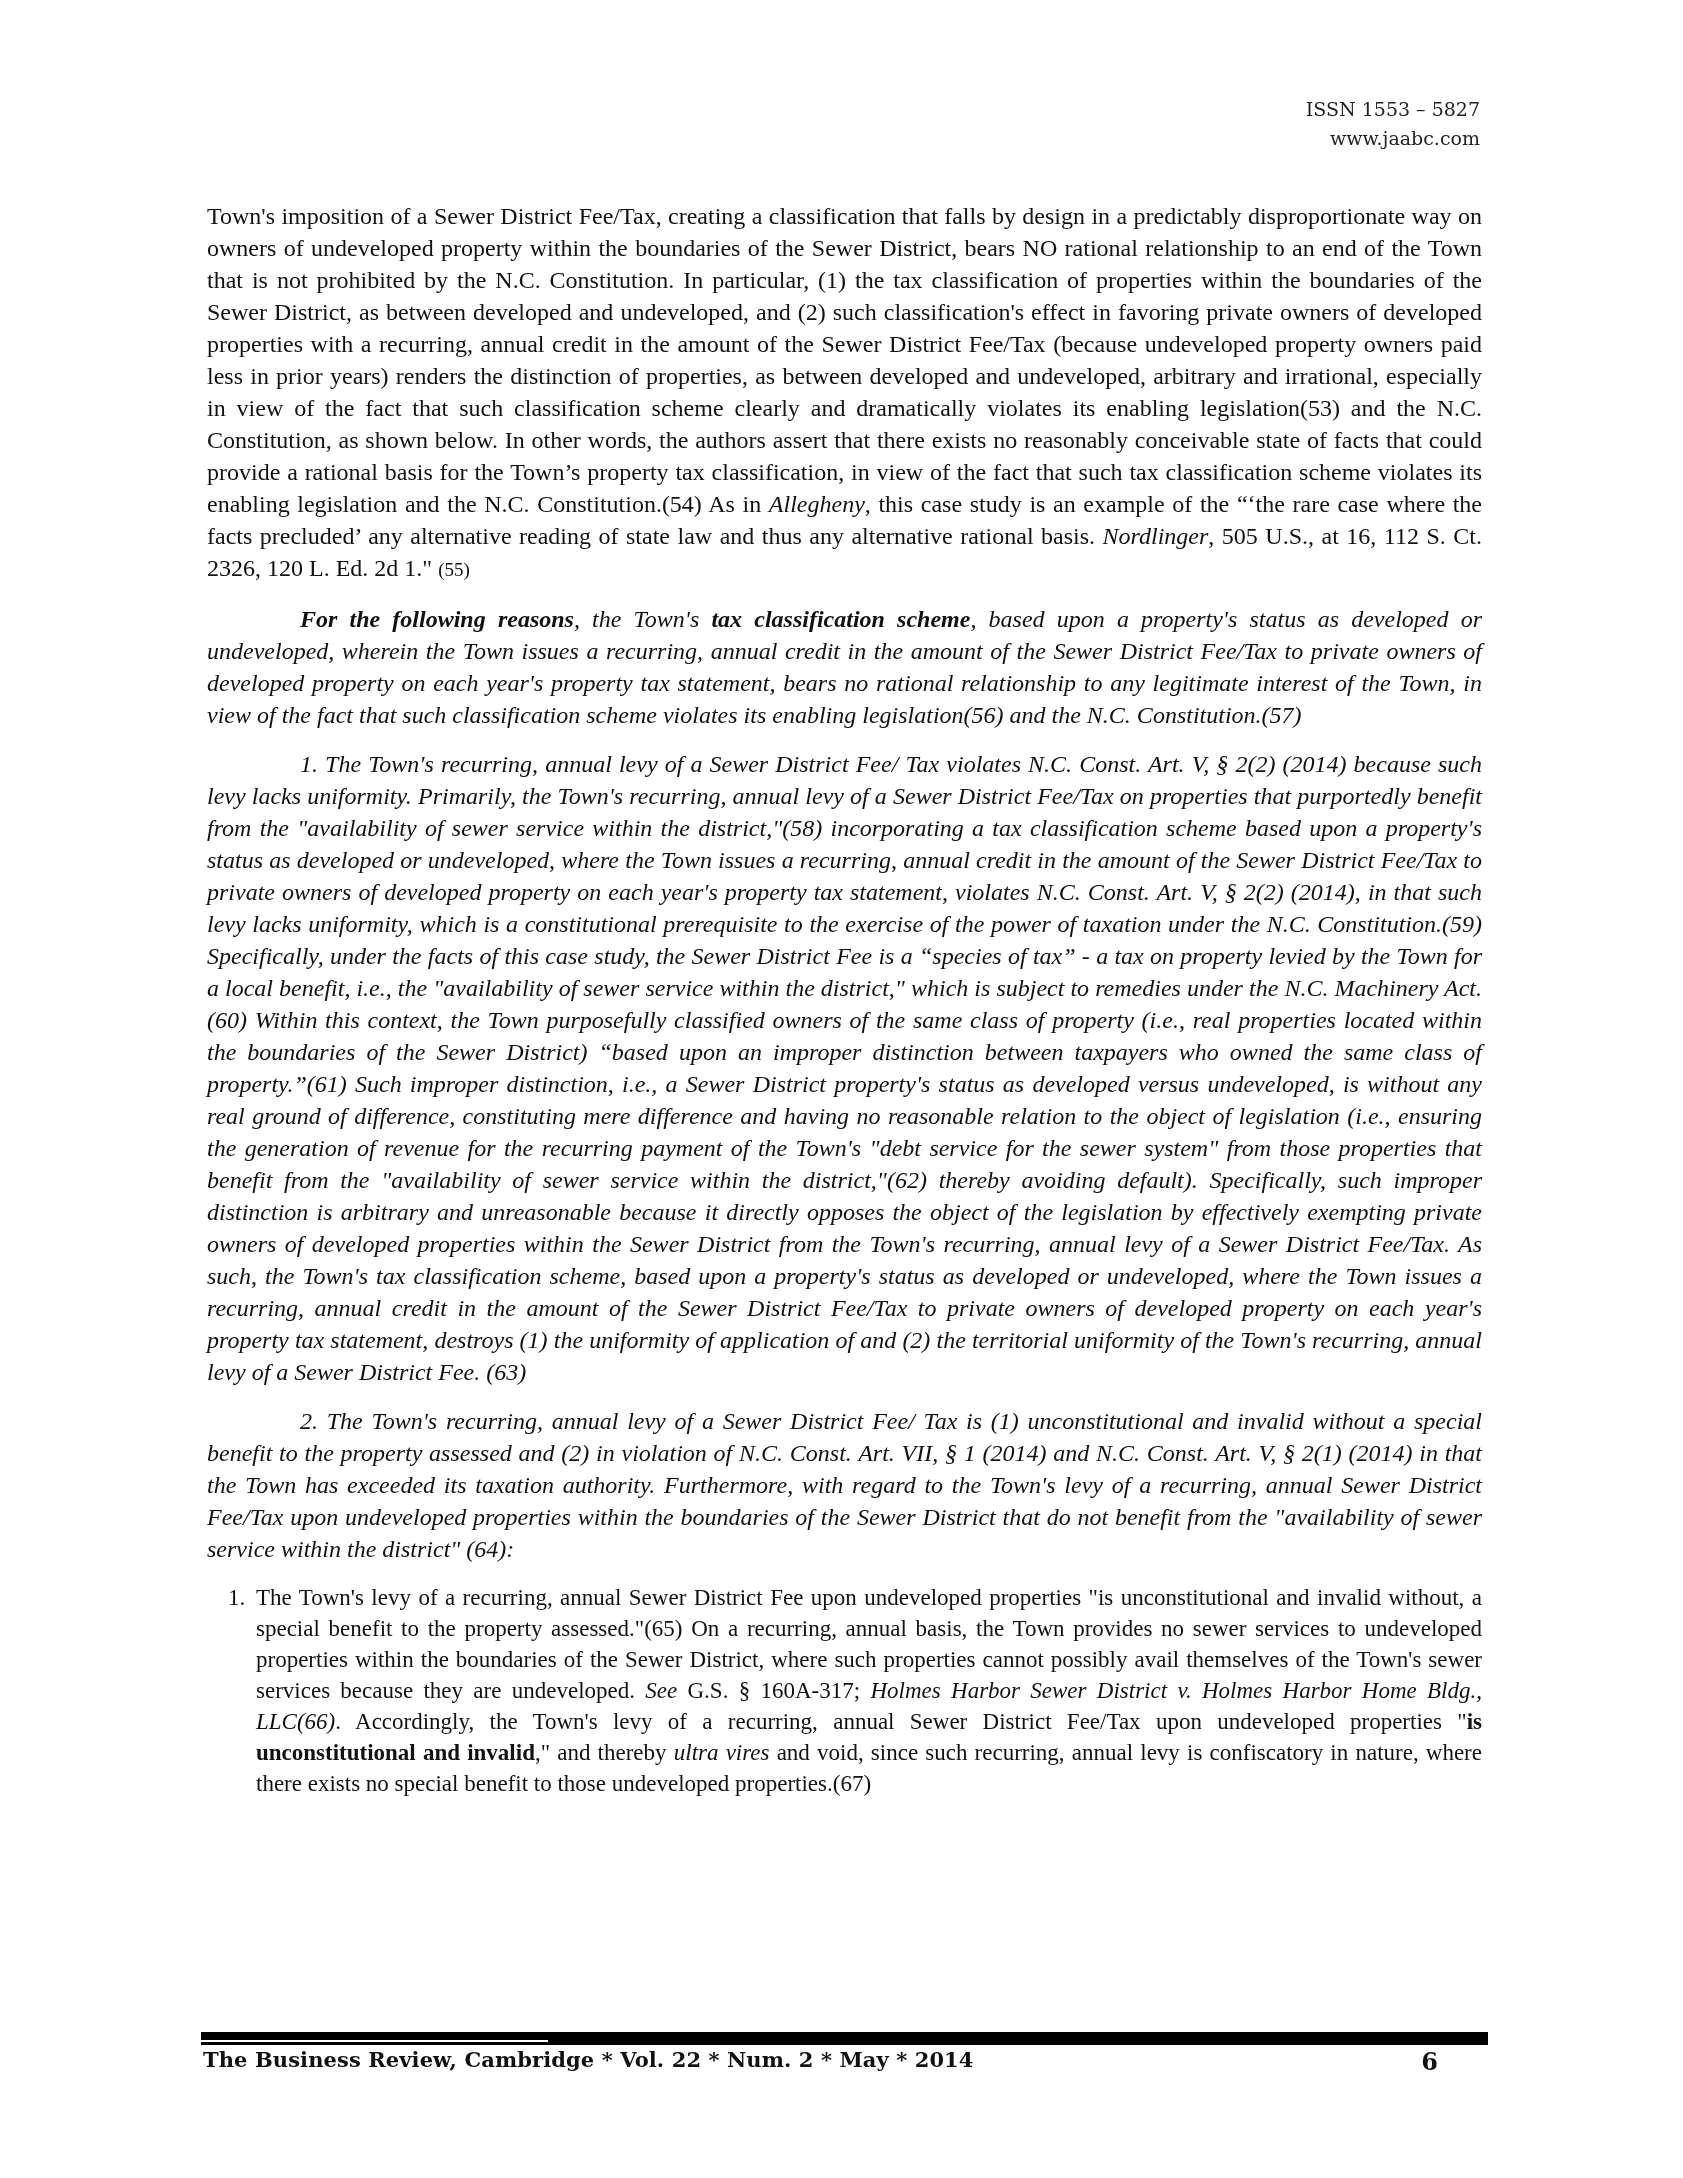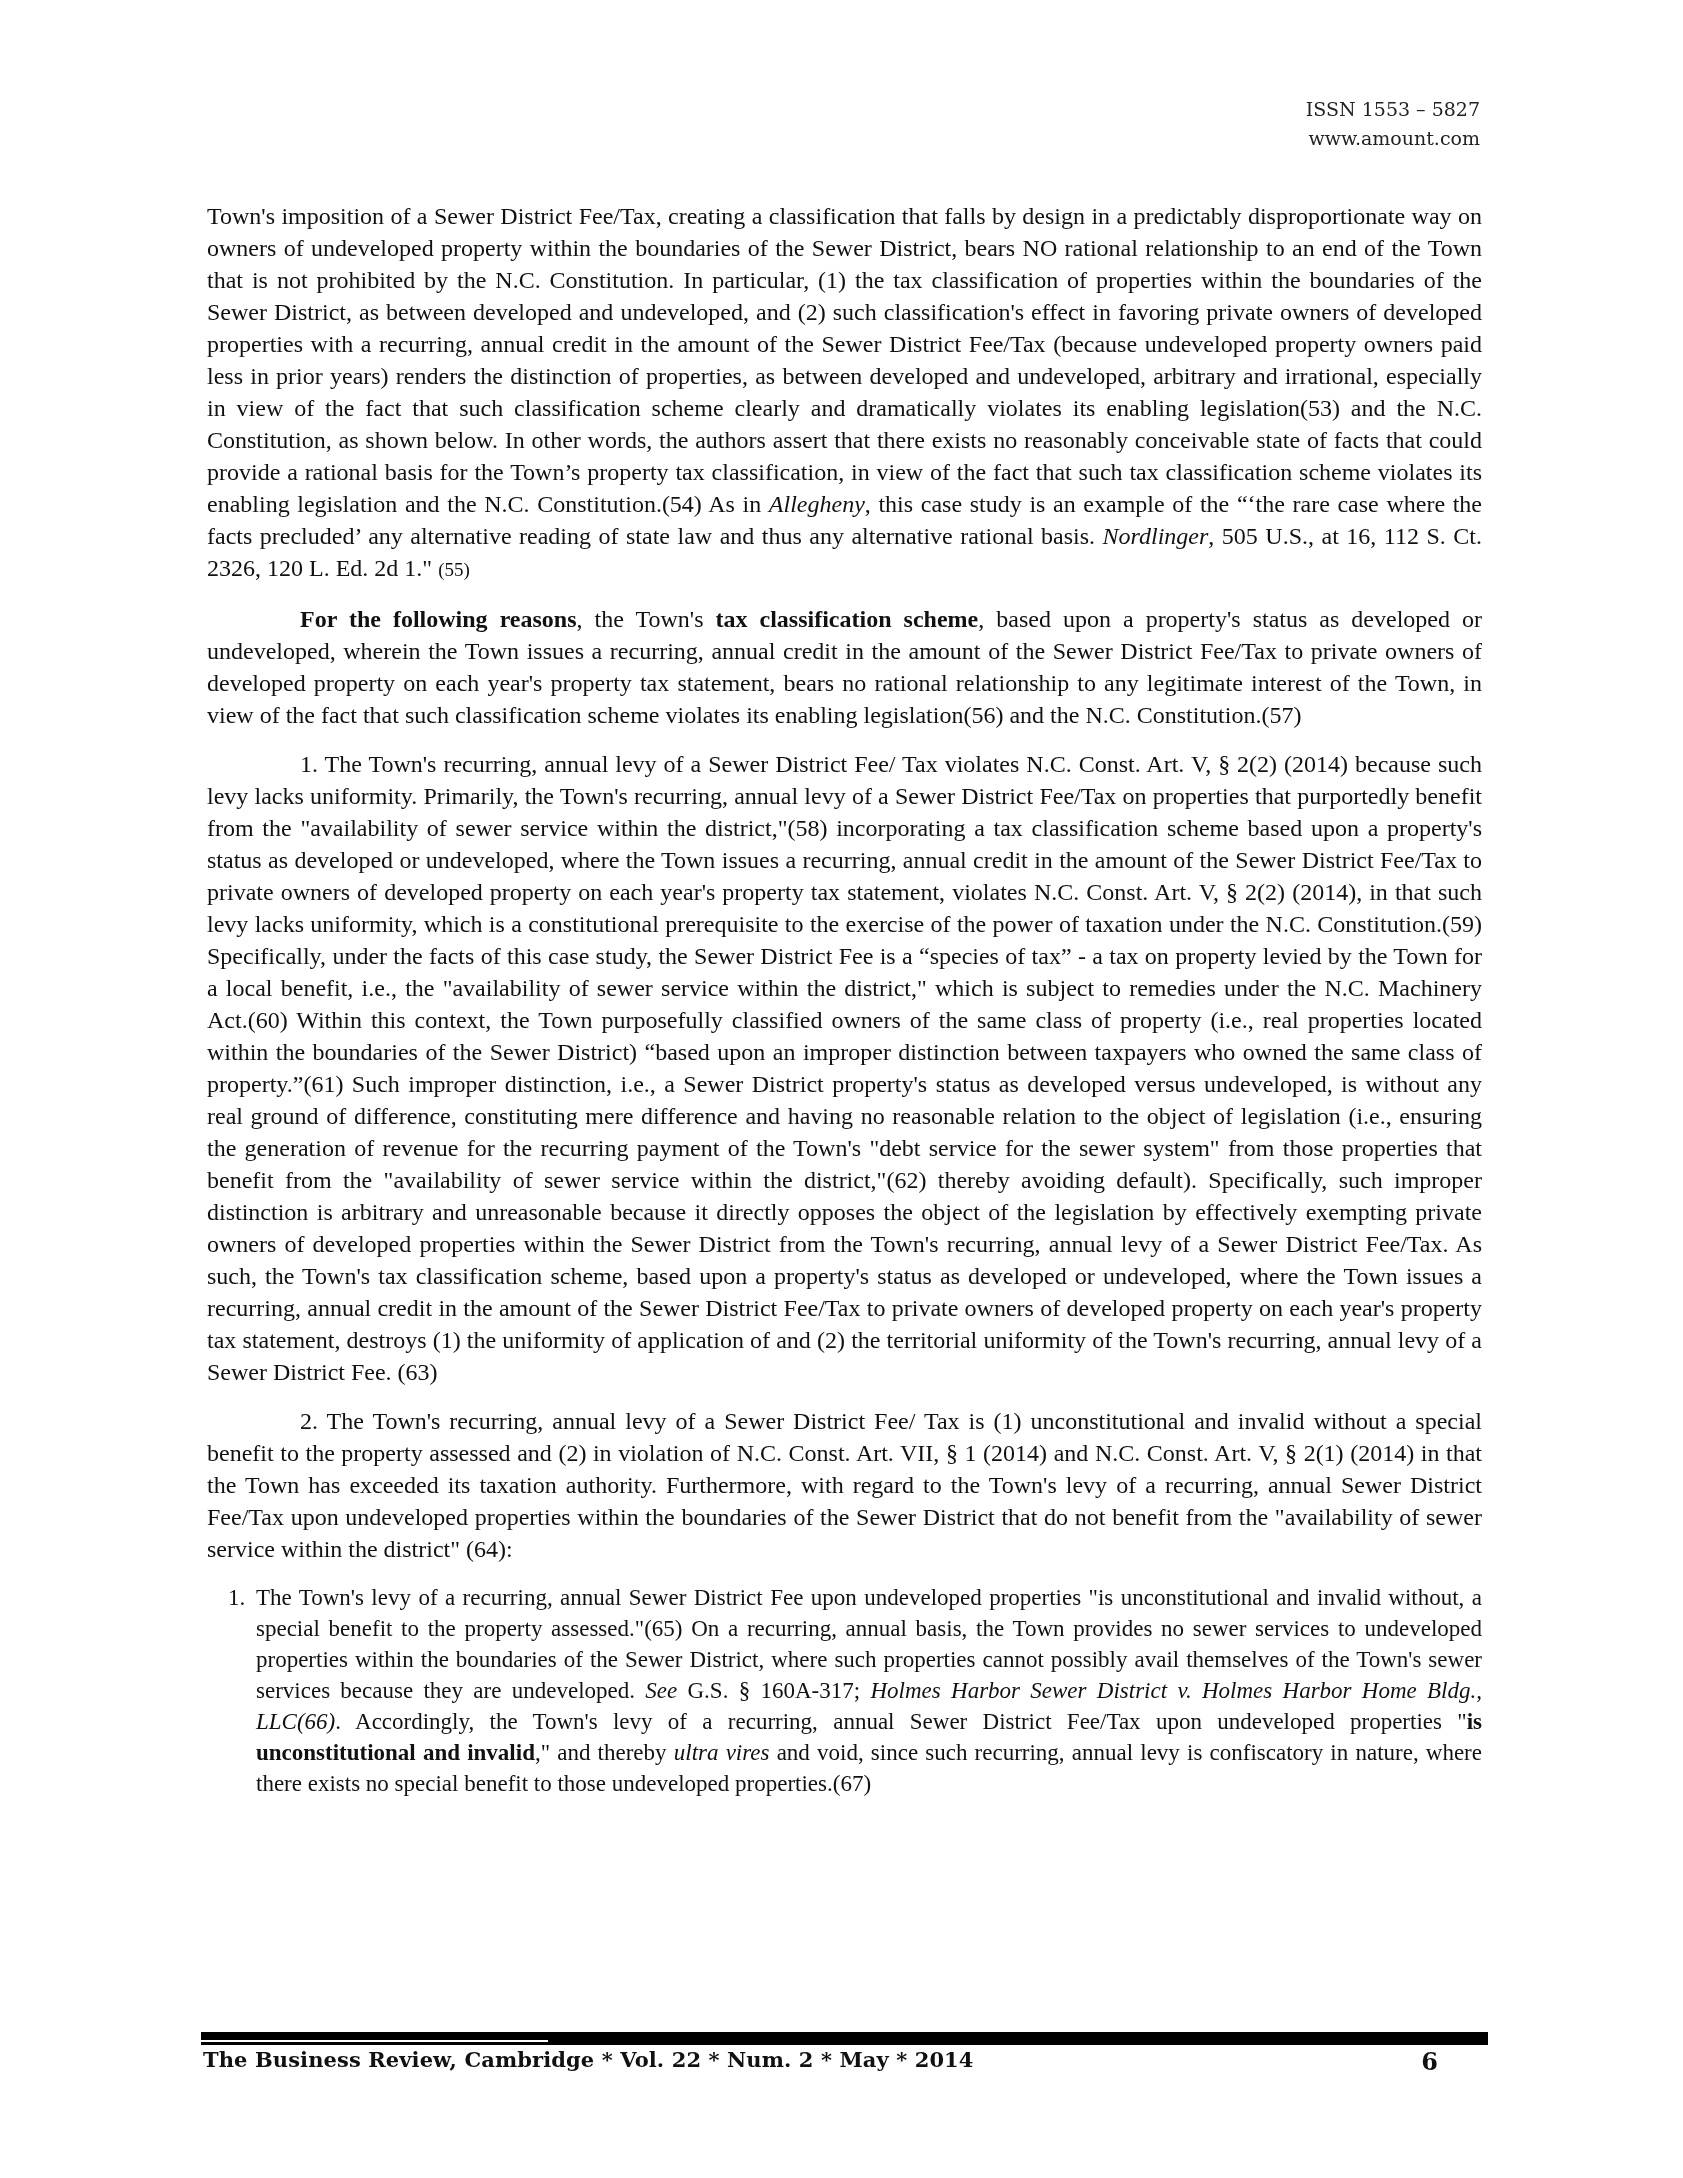--- a/index.html
+++ b/index.html
@@ -9,21 +9,21 @@
     position: absolute; right: 203px; top: 95px; text-align: right;
     font-family: "DejaVu Serif", "Liberation Serif", serif; font-size: 19px; line-height: 29px; color: #222;
   }
   .body-text {
     position: absolute; left: 203px; top: 196px; width: 1283px;
     font-family: "Liberation Serif", serif; font-size: 24px; line-height: 32px;
     text-align: justify; color: #111;
   }
   .body-text p { margin: 4px; }
   .gap { margin-top: 17px !important; }
-  .indent { text-indent: 93px; }
+  .indent { text-indent: 93px; font-style: italic; }
   .small-note { font-size: 19px; }
   .list-item { margin-left: 53px !important; font-size: 23px; line-height: 31px; position: relative; }
   .list-num { position: absolute; left: -28px; top: 0; }
   .footer-rules { position: absolute; left: 201px; top: 2032px; width: 1287px; height: 14px; }
   .rule-thick { position: absolute; left: 0; top: 0; width: 100%; height: 8px; background: #000; }
   .rule-thin-left { position: absolute; left: 0; top: 10px; width: 347px; height: 3px; background: #000; }
   .rule-thin-right { position: absolute; left: 347px; top: 8px; right: 0; height: 5px; background: #000; }
   .footer {
     position: absolute; left: 203px; top: 2047px; width: 1283px;
     font-family: "DejaVu Serif", "Liberation Serif", serif; font-weight: bold; font-size: 21px; color: #111;
@@ -31,21 +31,21 @@
   .footer-journal { position: absolute; left: 0; top: 0; letter-spacing: 0.1px; }
   .footer-page { position: absolute; right: 48px; top: 0; font-size: 24px; }
 </style>
 </head>
 <body>
 
 <div class="page">
 
   <div class="header">
     <div>ISSN 1553 – 5827</div>
-    <div>www.amount.com</div>
+    <div>www.jaabc.com</div>
   </div>
 
   <div class="body-text">
 
     <p><span>Town's imposition of a Sewer District Fee/Tax, creating a classification that falls by design in a predictably disproportionate way on owners of undeveloped property within the boundaries of the Sewer District, bears NO rational relationship to an end of the Town that is not prohibited by the N.C. Constitution. In particular, (1) the tax classification of properties within the boundaries of the Sewer District, as between developed and undeveloped, and (2) such classification's effect in favoring private owners of developed properties with a recurring, annual credit in the amount of the Sewer District Fee/Tax (because undeveloped property owners paid less in prior years) renders the distinction of properties, as between developed and undeveloped, arbitrary and irrational, especially in view of the fact that such classification scheme clearly and dramatically violates its enabling legislation(53) and the N.C. Constitution, as shown below. In other words, the authors assert that there exists no reasonably conceivable state of facts that could provide a rational basis for the Town’s property tax classification, in view of the fact that such tax classification scheme violates its enabling legislation and the N.C. Constitution.(54) As in </span><i>Allegheny</i><span>, this case study is an example of the “‘the rare case where the facts precluded’ any alternative reading of state law and thus any alternative rational basis. </span><i>Nordlinger</i><span>, 505 U.S., at 16, 112 S. Ct. 2326, 120 L. Ed. 2d 1." </span><span class="small-note">(55)</span></p>
 
     <p class="indent gap"><b>For the following reasons</b><span>, the Town's </span><b>tax classification scheme</b><span>, based upon a property's status as developed or undeveloped, wherein the Town issues a recurring, annual credit in the amount of the Sewer District Fee/Tax to private owners of developed property on each year's property tax statement, bears no rational relationship to any legitimate interest of the Town, in view of the fact that such classification scheme violates its enabling legislation(56) and the N.C. Constitution.(57)</span></p>
 
     <p class="indent gap">1. The Town's recurring, annual levy of a Sewer District Fee/ Tax violates N.C. Const. Art. V, § 2(2) (2014) because such levy lacks uniformity. Primarily, the Town's recurring, annual levy of a Sewer District Fee/Tax on properties that purportedly benefit from the "availability of sewer service within the district,"(58) incorporating a tax classification scheme based upon a property's status as developed or undeveloped, where the Town issues a recurring, annual credit in the amount of the Sewer District Fee/Tax to private owners of developed property on each year's property tax statement, violates N.C. Const. Art. V, § 2(2) (2014), in that such levy lacks uniformity, which is a constitutional prerequisite to the exercise of the power of taxation under the N.C. Constitution.(59) Specifically, under the facts of this case study, the Sewer District Fee is a “species of tax” - a tax on property levied by the Town for a local benefit, i.e., the "availability of sewer service within the district," which is subject to remedies under the N.C. Machinery Act.(60) Within this context, the Town purposefully classified owners of the same class of property (i.e., real properties located within the boundaries of the Sewer District) “based upon an improper distinction between taxpayers who owned the same class of property.”(61) Such improper distinction, i.e., a Sewer District property's status as developed versus undeveloped, is without any real ground of difference, constituting mere difference and having no reasonable relation to the object of legislation (i.e., ensuring the generation of revenue for the recurring payment of the Town's "debt service for the sewer system" from those properties that benefit from the "availability of sewer service within the district,"(62) thereby avoiding default). Specifically, such improper distinction is arbitrary and unreasonable because it directly opposes the object of the legislation by effectively exempting private owners of developed properties within the Sewer District from the Town's recurring, annual levy of a Sewer District Fee/Tax. As such, the Town's tax classification scheme, based upon a property's status as developed or undeveloped, where the Town issues a recurring, annual credit in the amount of the Sewer District Fee/Tax to private owners of developed property on each year's property tax statement, destroys (1) the uniformity of application of and (2) the territorial uniformity of the Town's recurring, annual levy of a Sewer District Fee. (63)</p>
 

